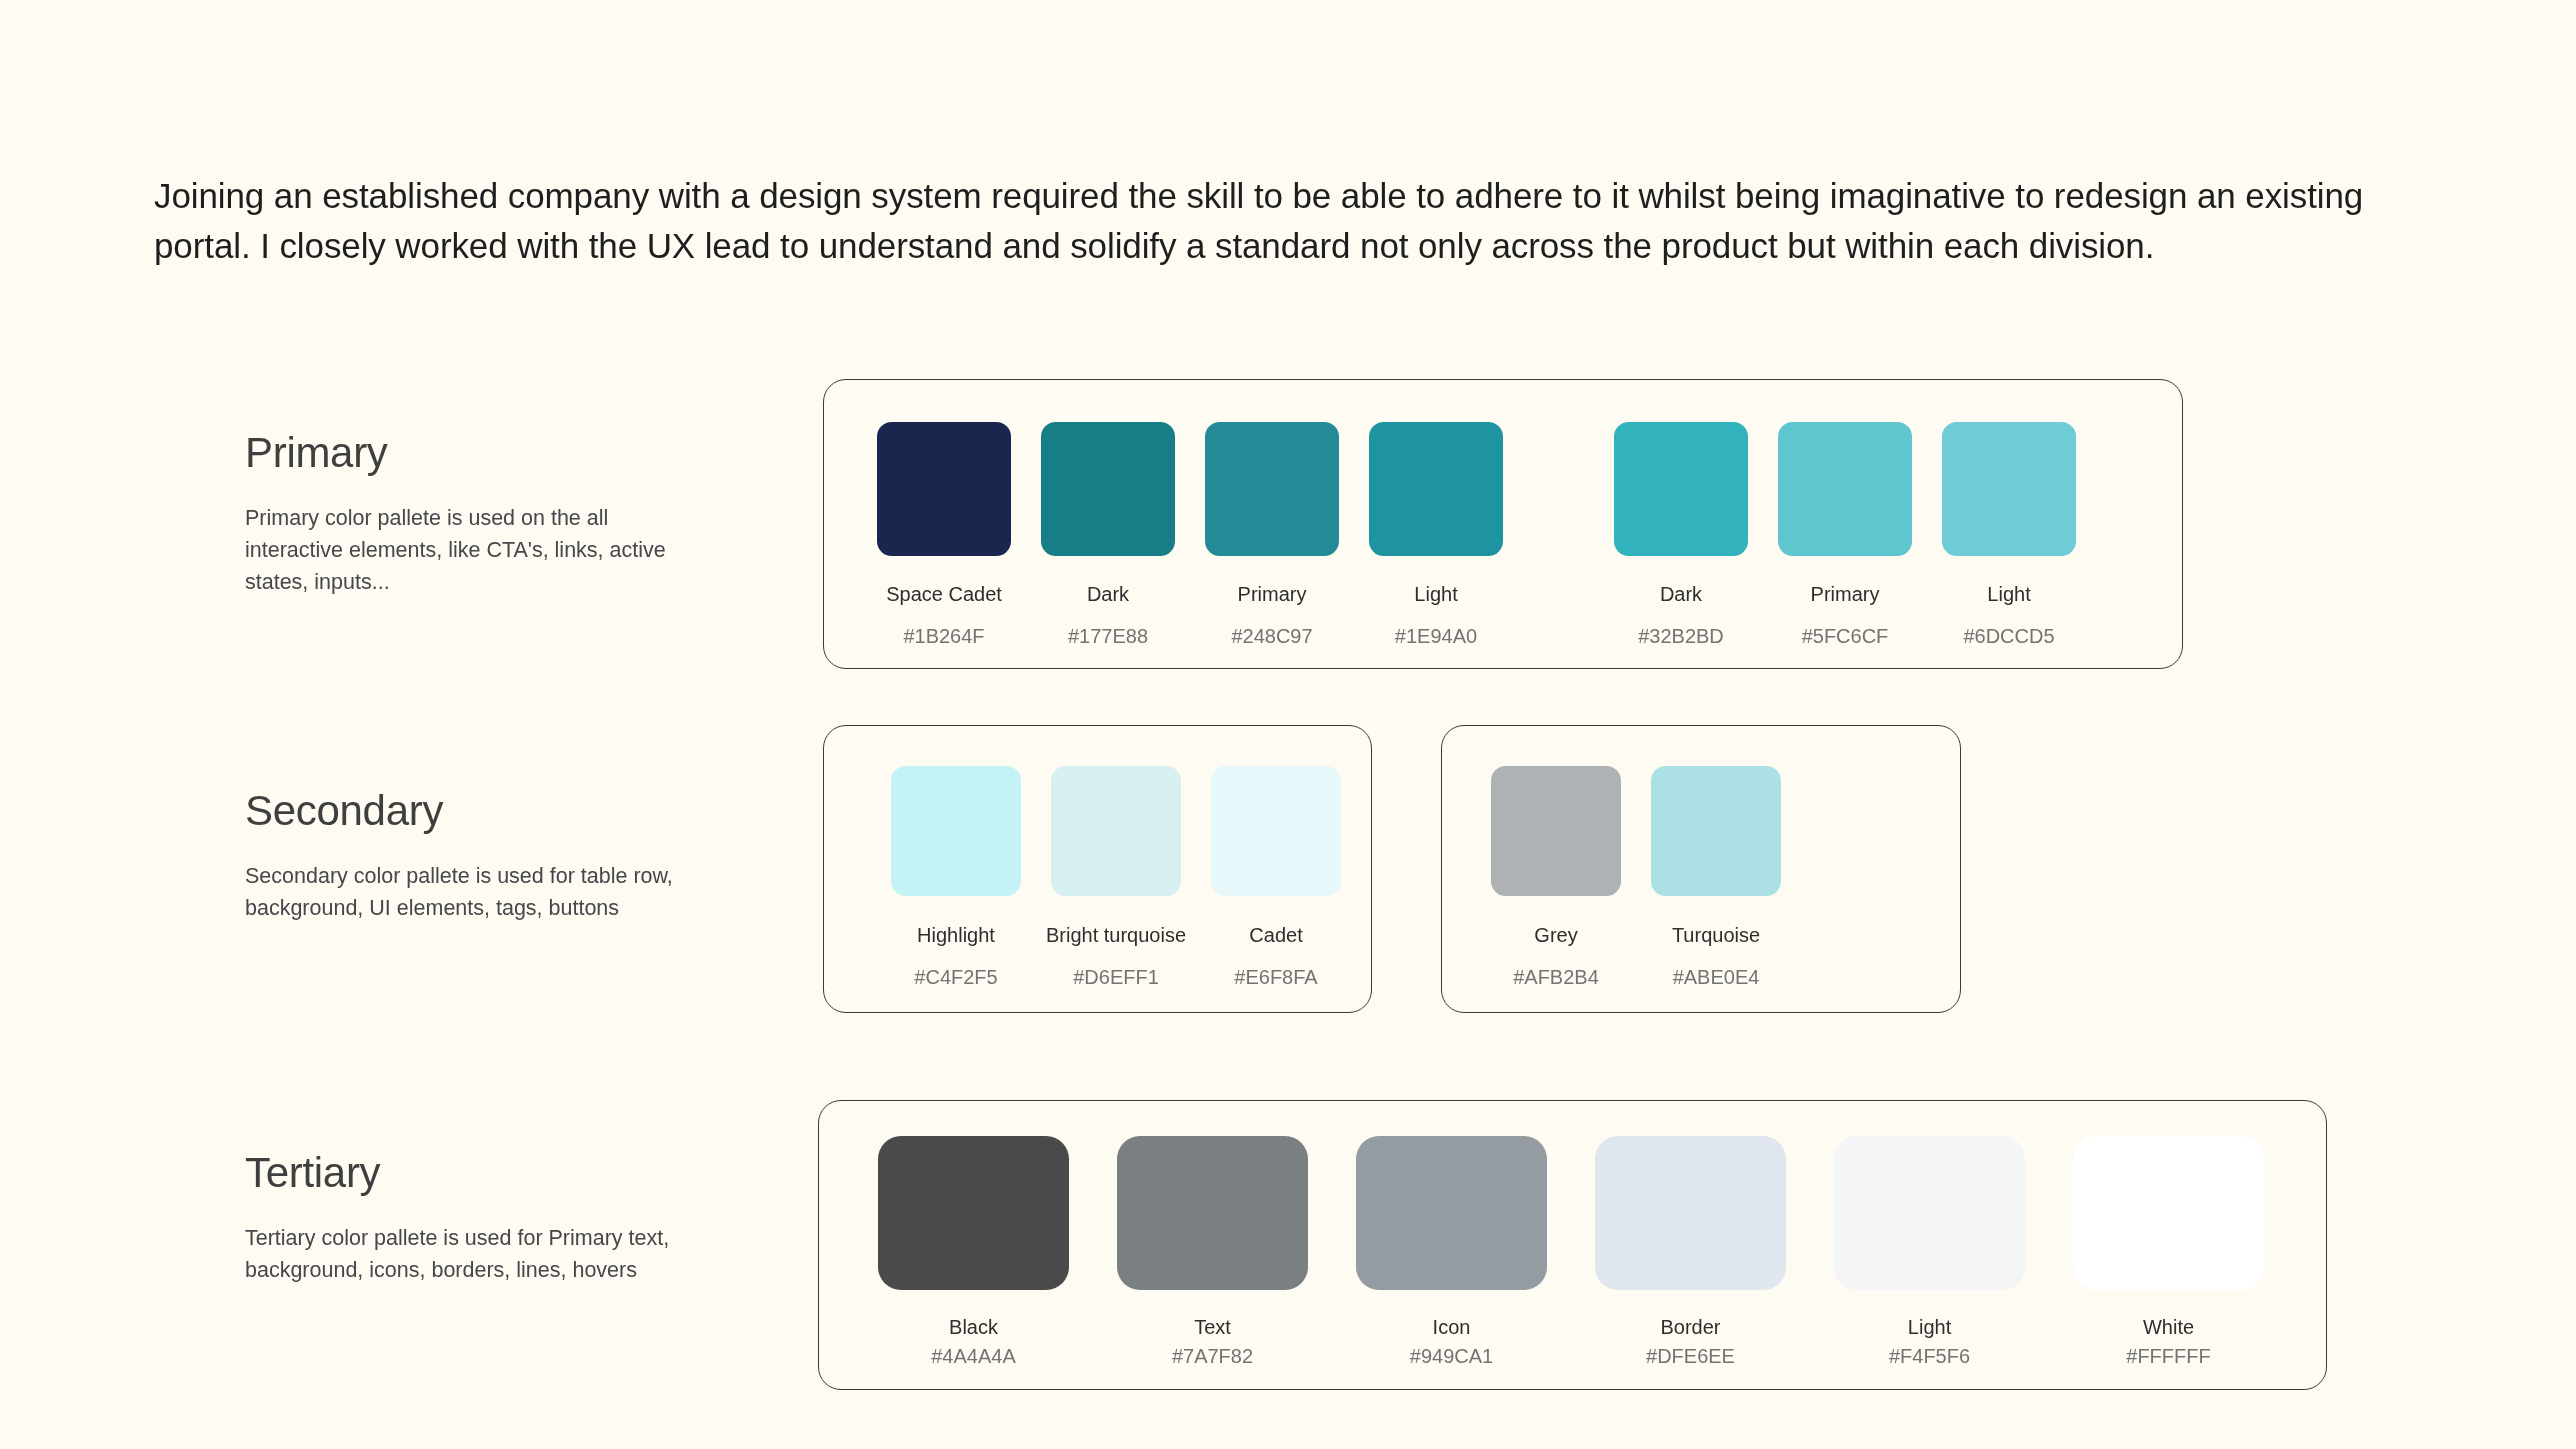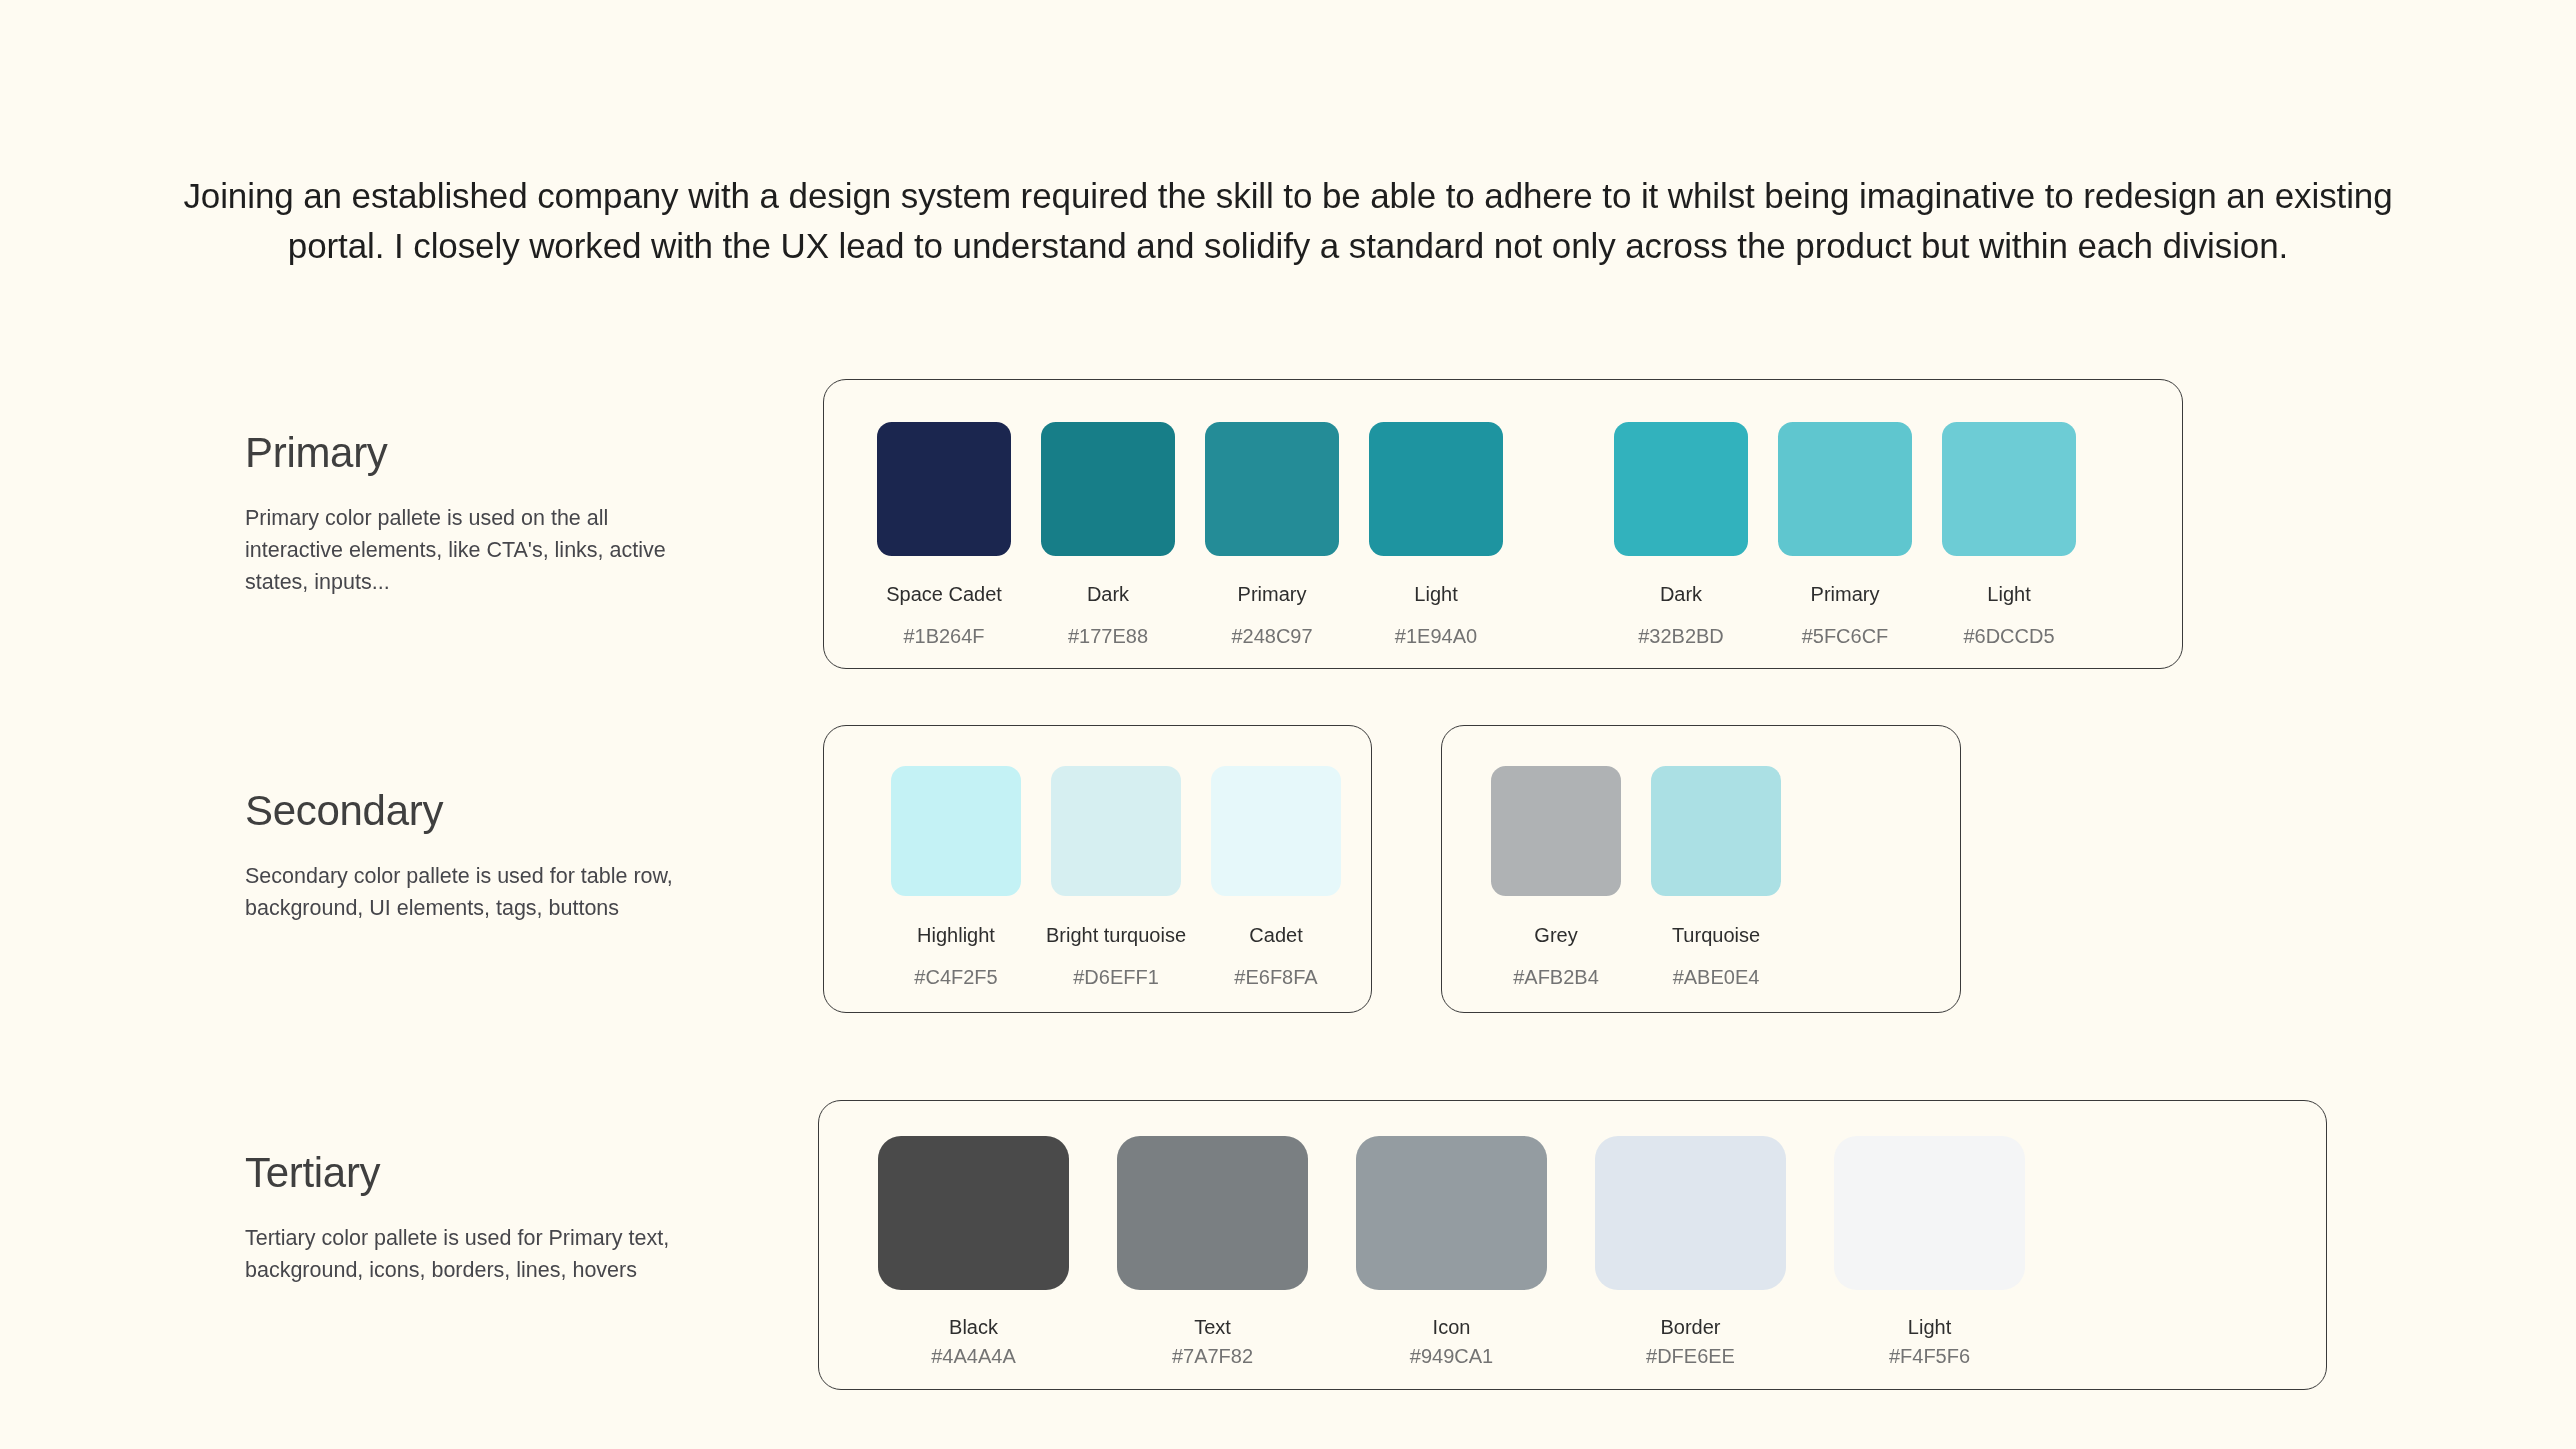--- a/index.html
+++ b/index.html
@@ -15,21 +15,21 @@
     overflow: hidden;
     position: relative;
   }
 
   
   .intro {
     position: absolute;
     left: 0;
     top: 171px;
     width: 2576px;
-    text-align: center;
+    text-align: left;
     font-size: 35px;
     line-height: 1.42;
     color: #1E1E1E;
     letter-spacing: -0.1px;
     padding: 0 154px;
     box-sizing: border-box;
     font-weight: 400;
   }
 
   
@@ -291,16 +291,21 @@
       <div class="swatch-cell">
         <div class="chip" style="background: rgb(223, 230, 238);"></div>
         <div class="chip-label">Border</div>
         <div class="chip-hex">#DFE6EE</div>
       </div>
       <div class="swatch-cell">
         <div class="chip" style="background: rgb(244, 245, 246);"></div>
         <div class="chip-label">Light</div>
         <div class="chip-hex">#F4F5F6</div>
       </div>
+      <div class="swatch-cell">
+        <div class="chip" style="background: rgb(255, 255, 255);"></div>
+        <div class="chip-label">White</div>
+        <div class="chip-hex">#FFFFFF</div>
+      </div>
     </div>
   </div>
 </div>
 
 
 </body></html>

